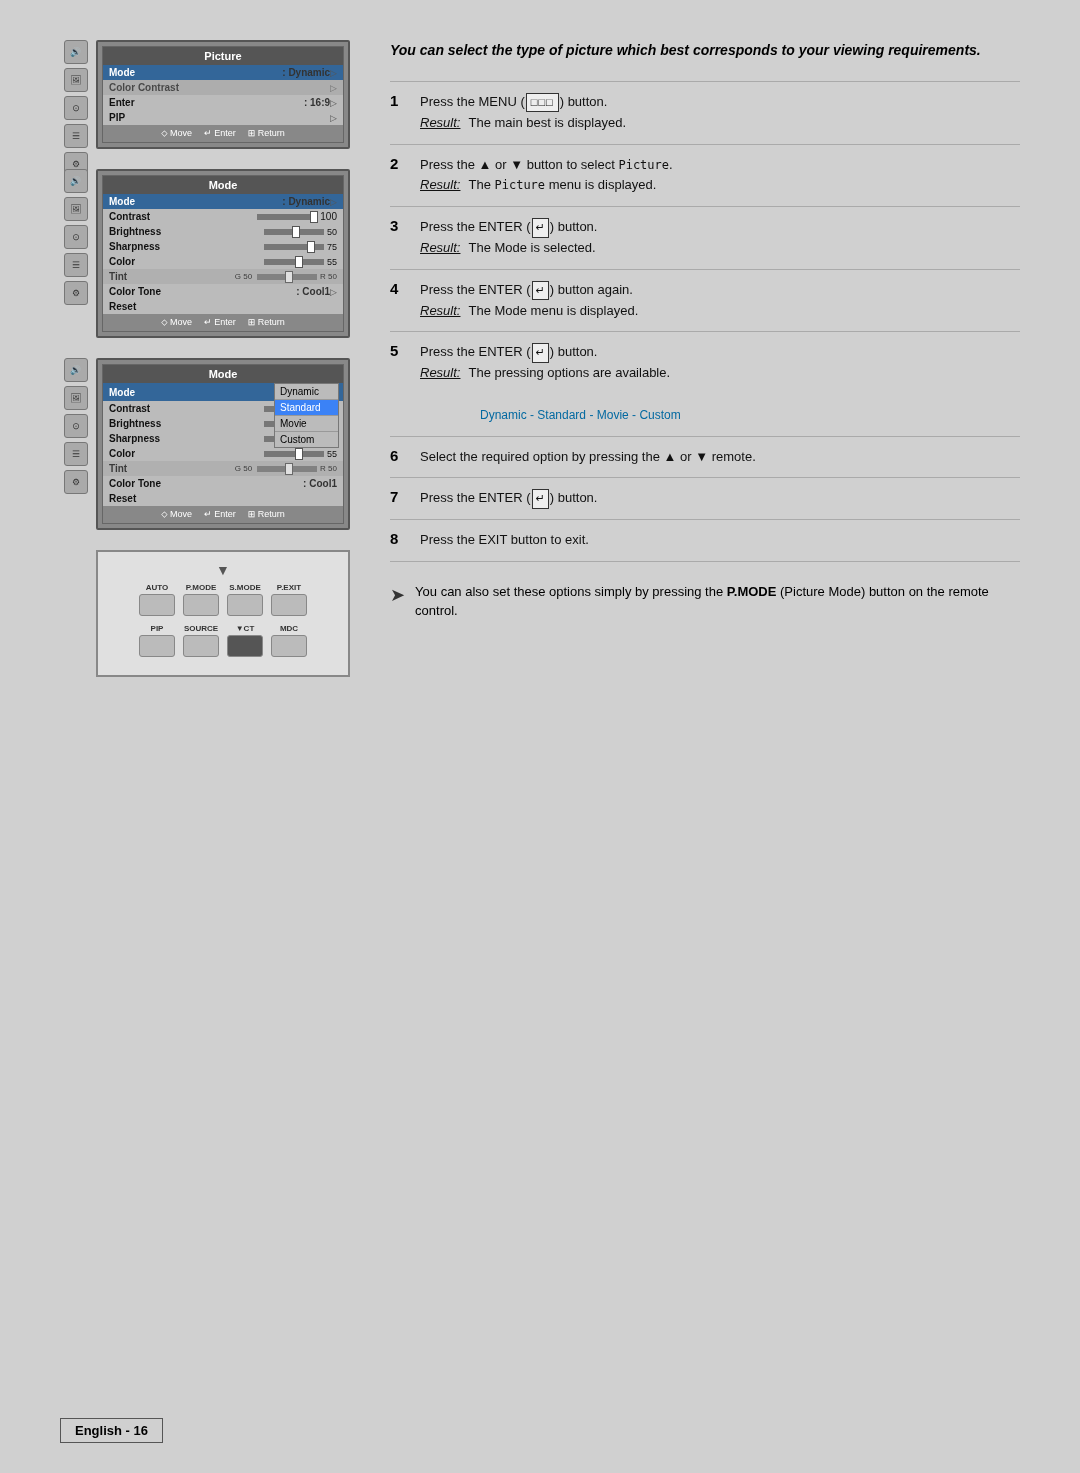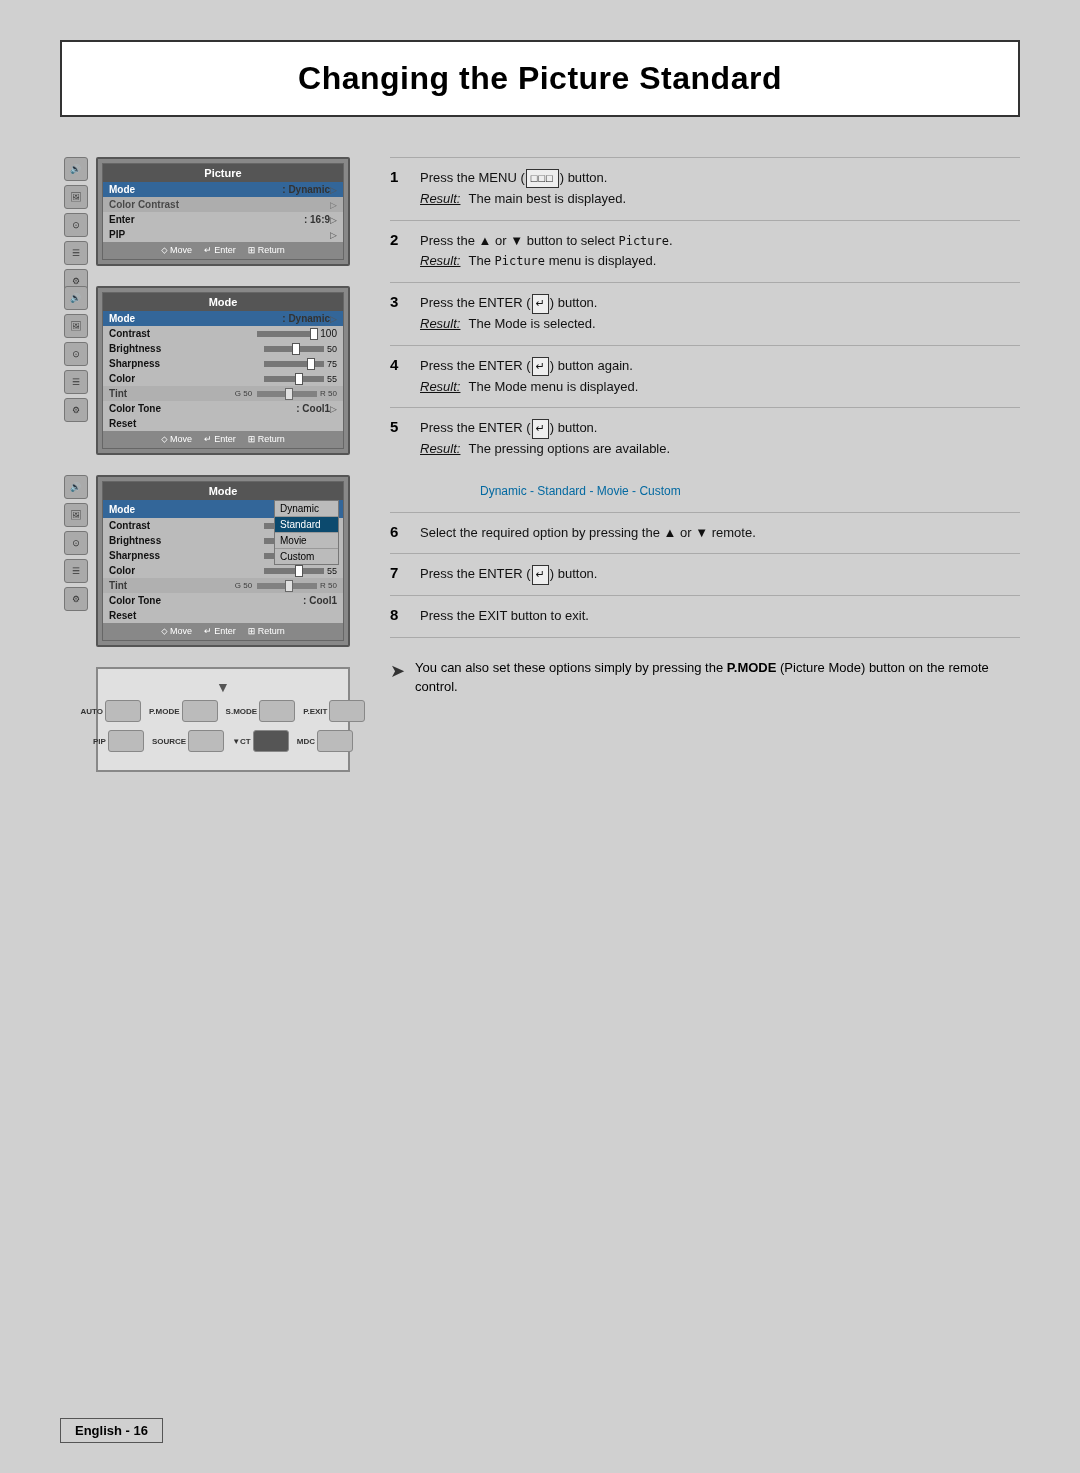--- a/index.html
+++ b/index.html
@@ -153,21 +153,21 @@
       margin-bottom: 5px;
     }
     .remote-buttons-row {
       display: flex;
       gap: 8px;
       margin-bottom: 8px;
       justify-content: center;
     }
     .remote-btn-group {
       display: flex;
-      flex-direction: row;
+      flex-direction: column;
       align-items: center;
       gap: 2px;
     }
     .remote-btn-label {
       font-size: 8px;
       font-weight: bold;
       color: #333;
       text-align: center;
     }
     .remote-btn {
@@ -285,23 +285,20 @@
       vertical-align: middle;
       background: #eee;
       letter-spacing: 1px;
     }
   </style>
 </head>
 <body>
 
 <div class="page">
 
-  <div class="title-box">
-    <h1>Changing the Picture Standard</h1>
-  </div>
 
   <div class="content-area">
 
     <div class="left-col">
 
       <div class="panel-wrapper">
         <div class="side-icons">
           <div class="side-icon">🔊</div>
           <div class="side-icon">🖼</div>
           <div class="side-icon">⊙</div>
@@ -408,21 +405,21 @@
         <div class="screen-panel">
           <div class="screen-inner" style="position:relative">
             <div class="menu-title-bar">Mode</div>
             <div class="menu-row highlighted">
               <span class="label">Mode</span>
               <span style="font-size:9px;background:#ccc;color:#000;padding:1px 3px;border:1px solid #888;">Dynamic</span>
             </div>
 
             <div style="position:absolute;right:4px;top:18px;width:65px;background:#ccc;border:1px solid #777;z-index:5;font-size:10px;">
               <div style="padding:2px 5px;background:#bbb;color:#000;border-bottom:1px solid #999;">Dynamic</div>
-              <div style="padding:2px 5px;background:#0c4a6e;color:white;border-bottom:1px solid #999;">Standard</div>
+              <div style="padding:2px 5px;background:#3b82f6;color:white;border-bottom:1px solid #999;">Standard</div>
               <div style="padding:2px 5px;background:#bbb;color:#000;border-bottom:1px solid #999;">Movie</div>
               <div style="padding:2px 5px;background:#bbb;color:#000;">Custom</div>
             </div>
             <div class="menu-row">
               <span class="label">Contrast</span>
               <span class="slider-bar"><span class="slider-fill" style="width:30%"></span><span class="slider-thumb" style="left:26%"></span></span>
               <span style="font-size:9px">00</span>
             </div>
             <div class="menu-row">
               <span class="label">Brightness</span>
@@ -500,20 +497,21 @@
               <div class="remote-btn"></div>
             </div>
           </div>
         </div>
       </div>
 
     </div>
 
     <div class="right-col">
 
+      <p class="intro-text">You can select the type of picture which best corresponds to your viewing requirements.</p>
 
       <table class="steps-table">
         <tbody>
 
           <tr>
             <td class="step-num">1</td>
             <td class="step-content">
               Press the <strong>MENU</strong> (<span class="menu-sym">□□□</span>) button.<br>
               <span class="result-line">
                 <span class="result-label">Result:</span>

